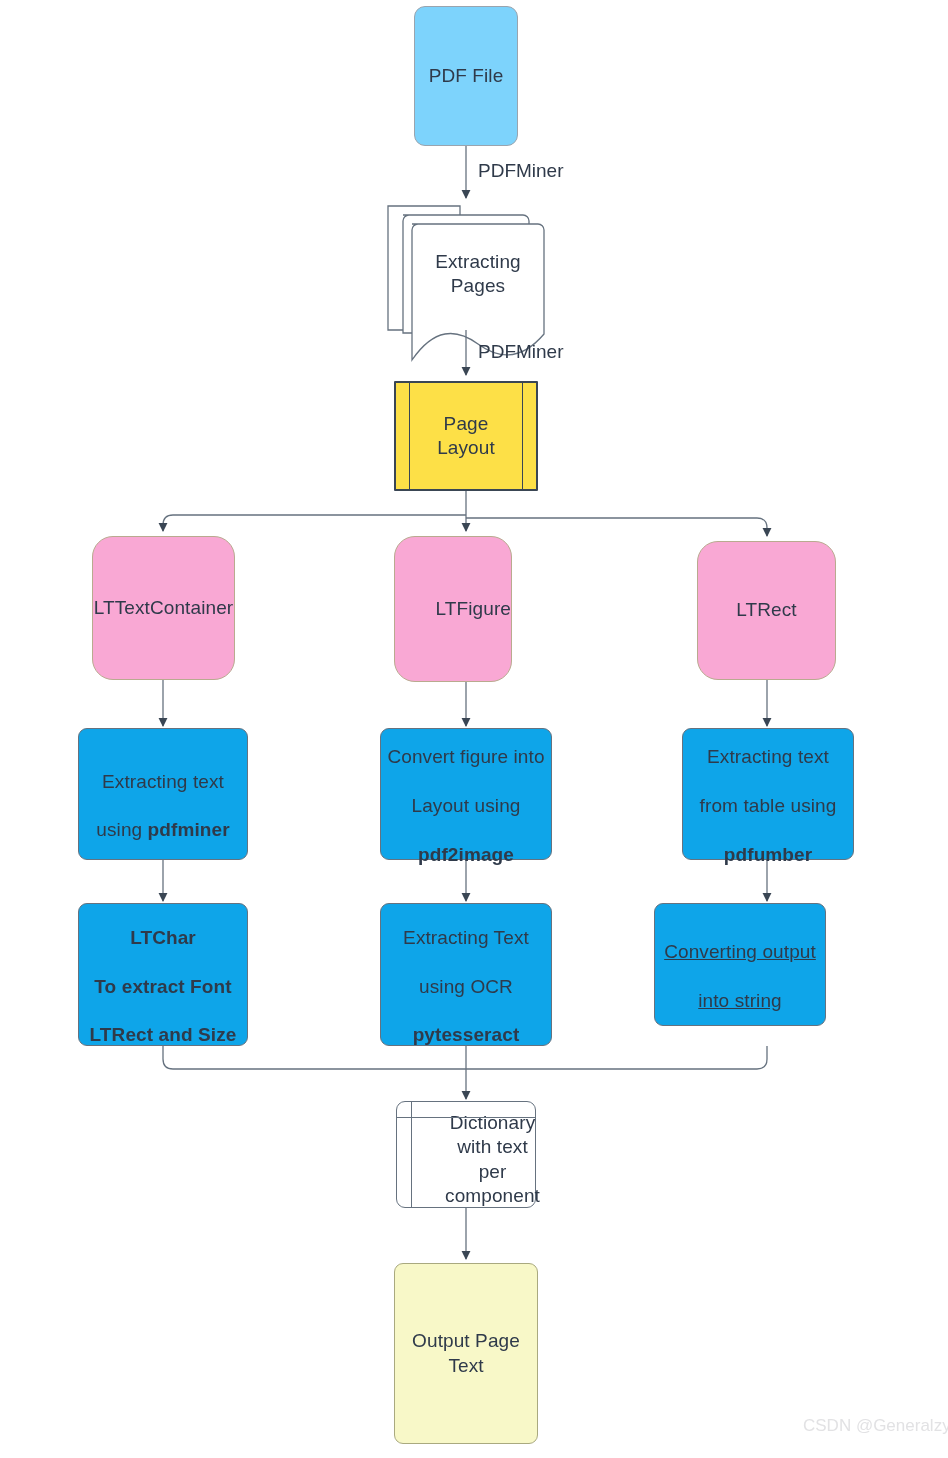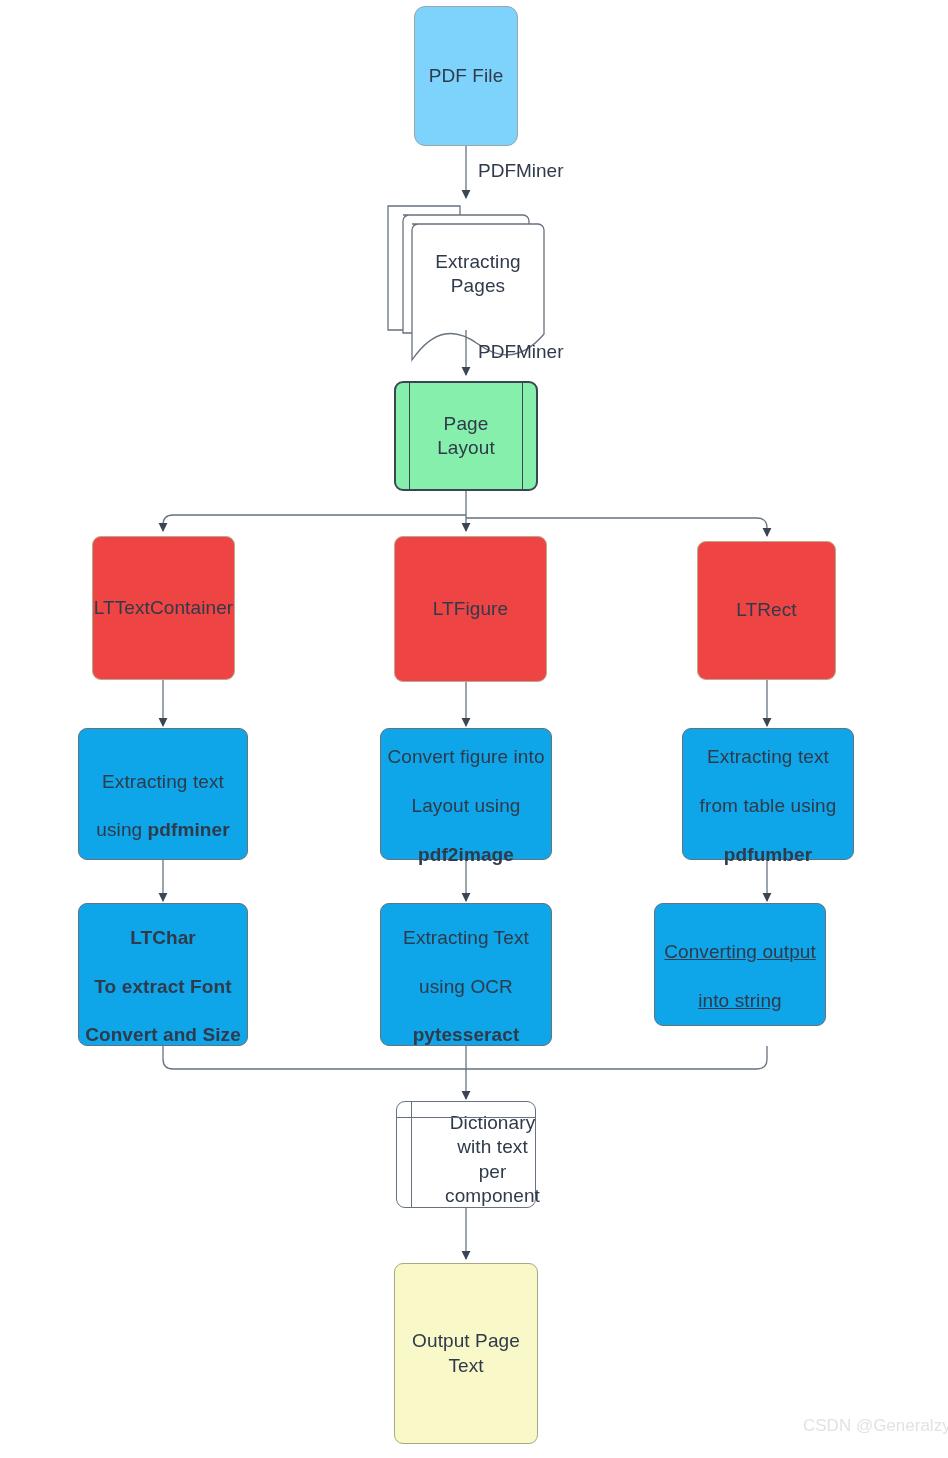--- a/index.html
+++ b/index.html
@@ -50,33 +50,33 @@
     border-radius: 9px;
     background: #0ea5e9;
   }
   .shape-pdf {
     border: 1.3px solid #9aa4ae;
     border-radius: 11px;
     background: #7dd3fc;
   }
   .shape-accent {
     border: 1.3px solid #b9aa8f;
-    border-radius: 9px;
-    background: #ef4444;
+    border-radius: 21px;
+    background: #f9a8d4;
   }
   .shape-output {
     border: 1.3px solid #a9a97f;
     border-radius: 9px;
     background: #f8f8c8;
   }
   
   .shape-predefined {
     border: 2.6px solid #3a4654;
-    border-radius: 9px;
-    background: #86efac;
+    border-radius: 1px;
+    background: #fde047;
   }
   .shape-predefined::before,
   .shape-predefined::after {
     content: "";
     position: absolute;
     top: -0.5px;
     bottom: -0.5px;
     width: 0;
     border-left: 1.7px solid #3a4654;
   }
@@ -188,21 +188,21 @@
 
   <div class="node shape-predefined" style="left:394px; top:381px; width:144px; height:110px;">
     <span class="label">Page
 Layout</span>
   </div>
 
   <div class="node shape-accent node-text-overflow" style="left:92px; top:536px; width:143px; height:144px;">
     <span class="label">LTTextContainer</span>
   </div>
 
-  <div class="node shape-accent" style="left:394px; top:536px; width:153px; height:146px;">
+  <div class="node shape-accent" style="left:394px; top:536px; width:118px; height:146px;text-align:right;">
     <span class="label">LTFigure</span>
   </div>
 
   <div class="node shape-accent" style="left:697px; top:541px; width:139px; height:139px;">
     <span class="label">LTRect</span>
   </div>
 
   <div class="node shape-rounded" style="left:78px; top:728px; width:170px; height:132px;">
     <span class="label">
       <span>Extracting text</span><br>
@@ -223,21 +223,21 @@
       <span>Extracting text</span><br>
       <span>from table using</span><br>
       <span class="strong">pdfumber</span>
     </span>
   </div>
 
   <div class="node shape-rounded" style="left:78px; top:903px; width:170px; height:143px;font-weight:bold;">
     <span class="label">
       <span>LTChar</span><br>
       <span>To extract Font</span><br>
-      <span>Convert and Size</span>
+      <span>LTRect and Size</span>
     </span>
   </div>
 
   <div class="node shape-rounded" style="left:380px; top:903px; width:172px; height:143px;">
     <span class="label">
       <span>Extracting Text</span><br>
       <span>using OCR</span><br>
       <span class="strong">pytesseract</span>
     </span>
   </div>

